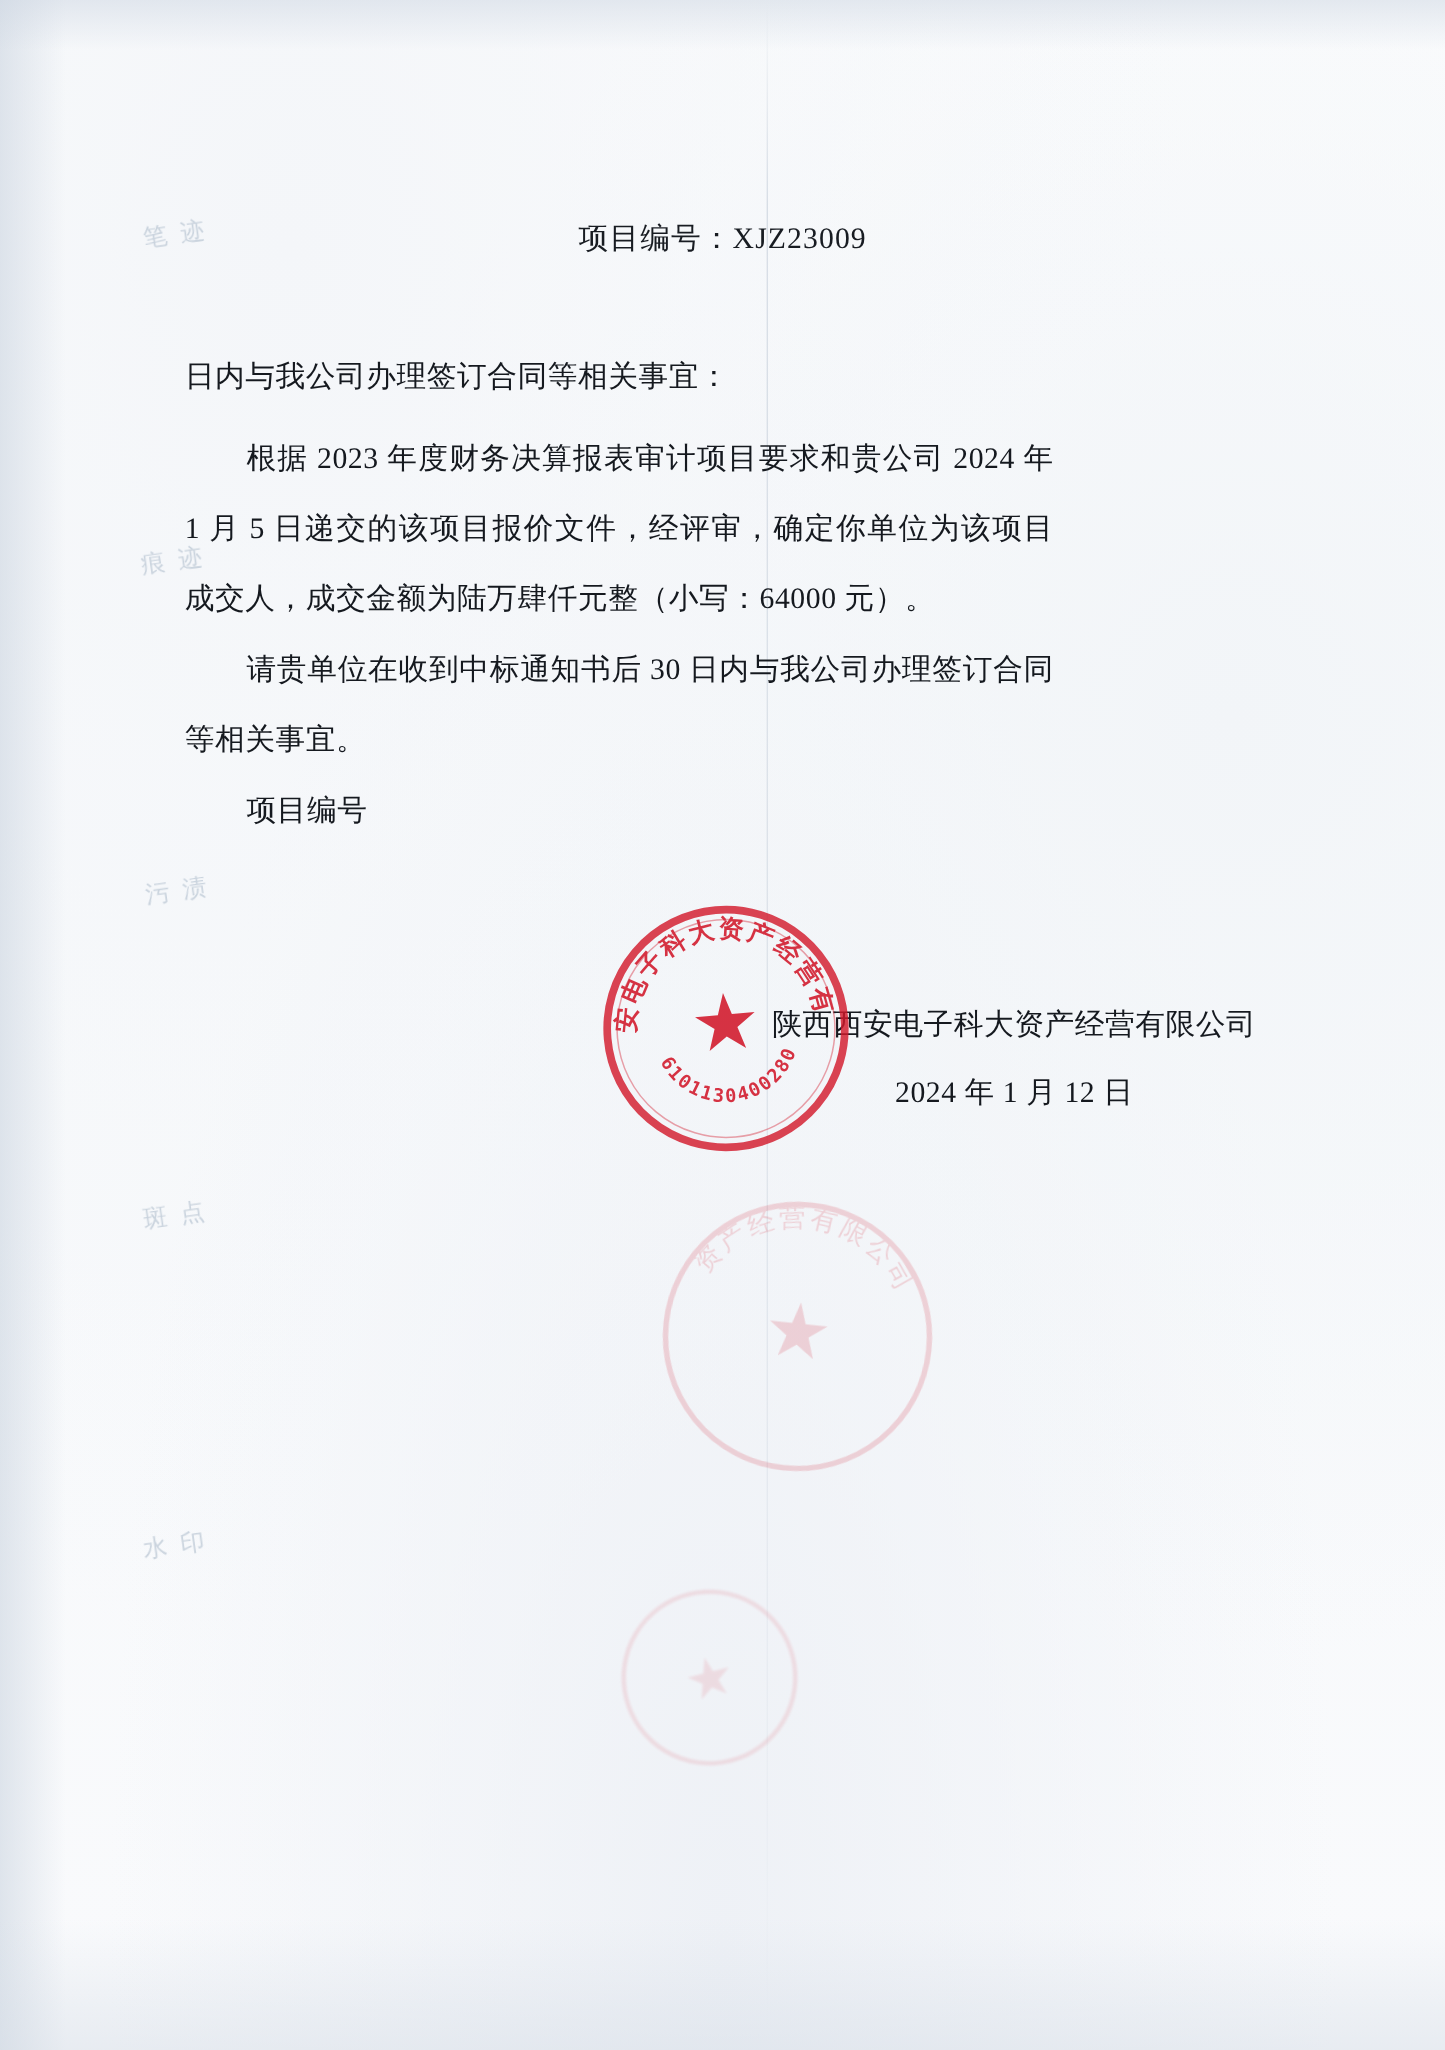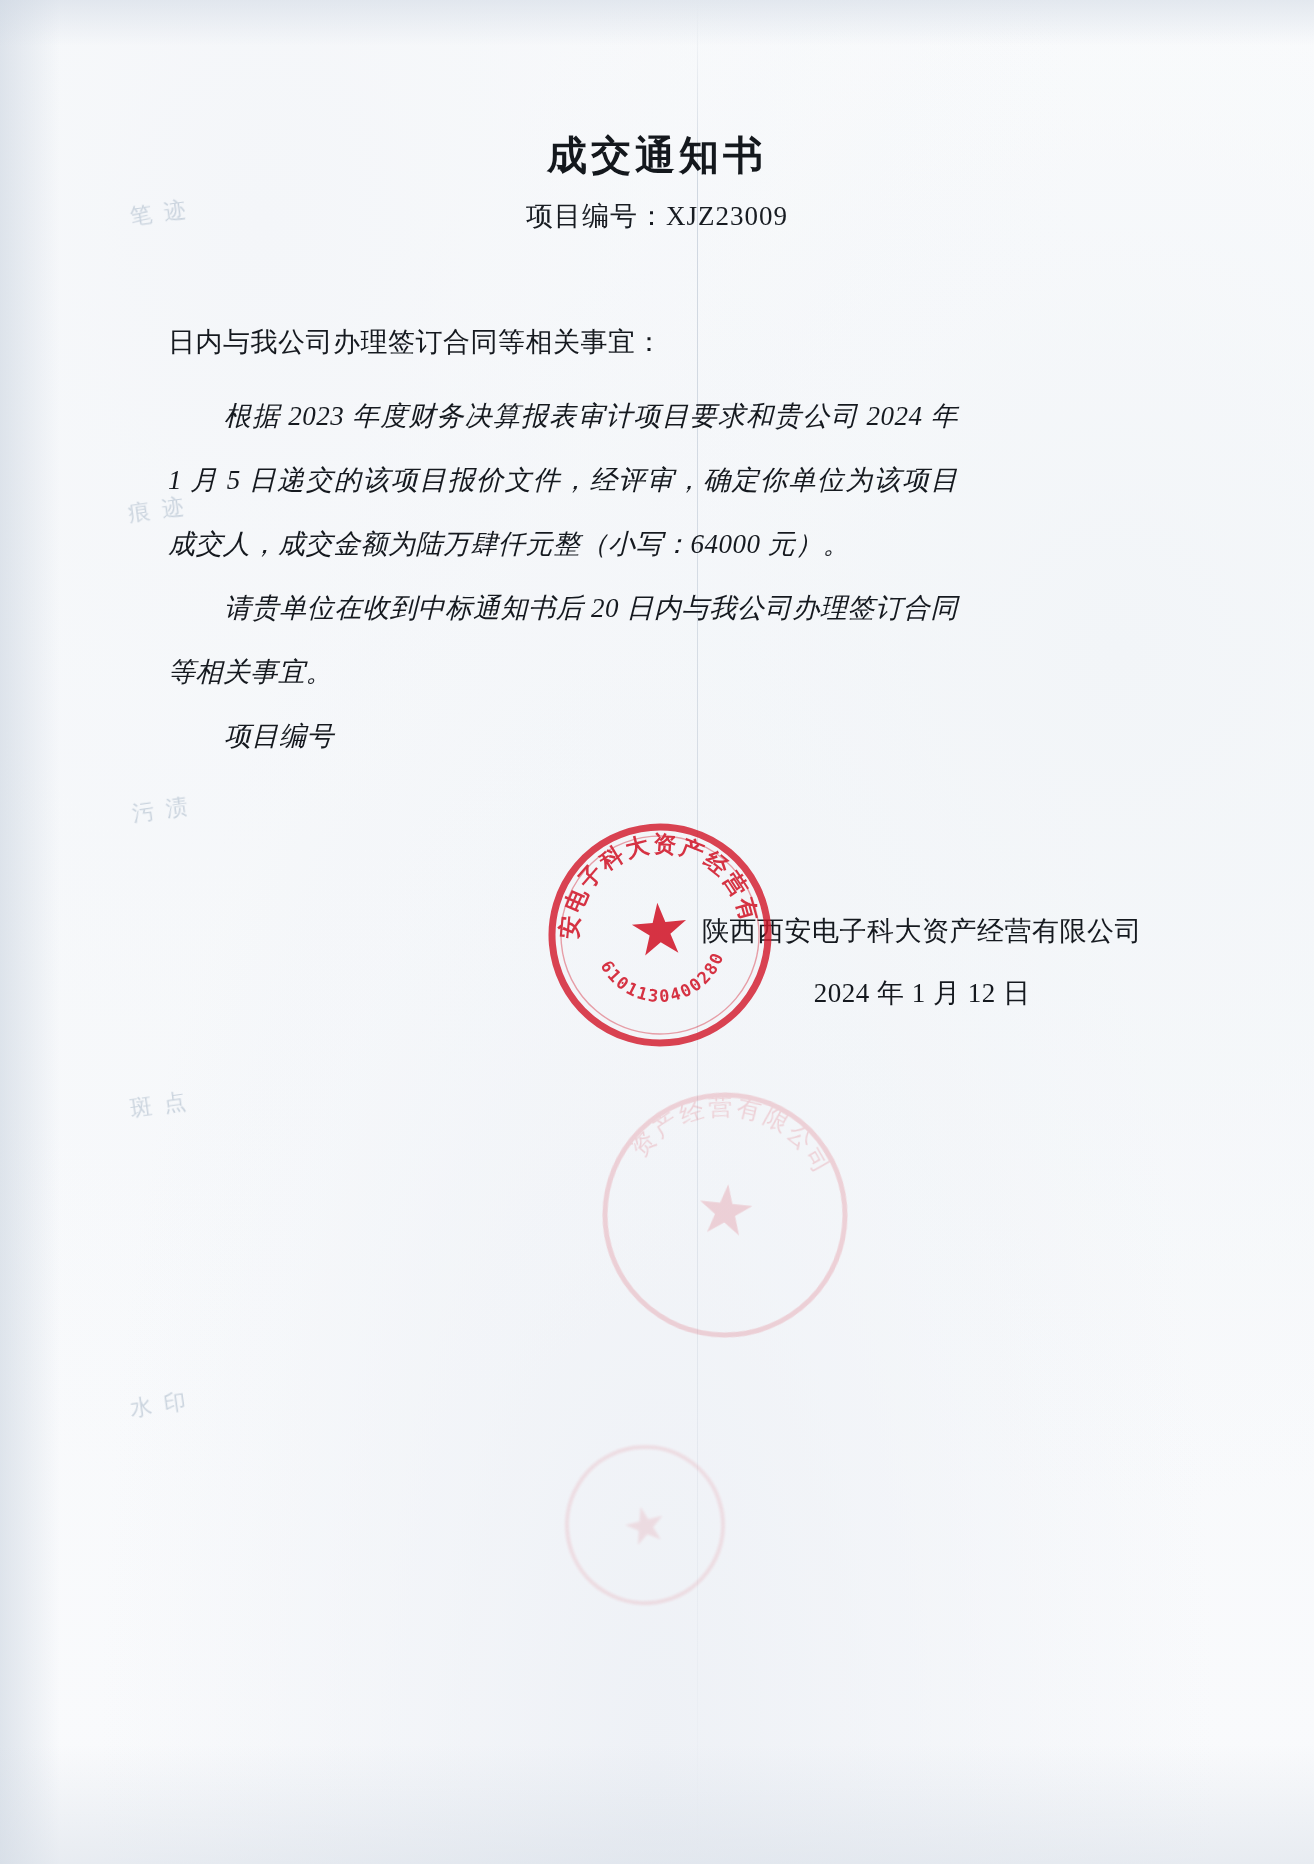--- a/index.html
+++ b/index.html
@@ -100,21 +100,20 @@
     line-height: 64px;
     letter-spacing: 0.5px;
   }
   .p {
     margin: 0;
     text-align: justify;
     text-justify: inter-ideograph;
   }
   .p.indent {
     text-indent: 56px;
-    font-style: italic;
   }
   .p.addressee {
     margin-bottom: 10px;
   }
   .p.tight {
     text-align: left;
   }
 
   .signature {
     position: absolute;
@@ -179,30 +178,29 @@
   <div class="fold-line"></div>
 
   <div class="smudge" style="left:130px; top:198px;">笔 迹</div>
   <div class="smudge" style="left:128px; top:495px;">痕 迹</div>
   <div class="smudge" style="left:132px; top:795px;">污 渍</div>
   <div class="smudge" style="left:130px; top:1090px;">斑 点</div>
   <div class="smudge" style="left:130px; top:1390px;">水 印</div>
 
   <div class="doc">
 
-    <div class="title">成交通知书</div>
 
     <div class="project-no">
       <span>项目编号：</span><span>XJZ23009</span>
     </div>
 
     <div class="body-block">
       <p class="p addressee">日内与我公司办理签订合同等相关事宜：</p>
       <p class="p indent">根据 2023 年度财务决算报表审计项目要求和贵公司 2024 年 1 月 5 日递交的该项目报价文件，经评审，确定你单位为该项目成交人，成交金额为陆万肆仟元整（小写：64000 元）。</p>
-      <p class="p indent">请贵单位在收到中标通知书后 20 日内与我公司办理签订合同等相关事宜。</p>
+      <p class="p indent">请贵单位在收到中标通知书后 30 日内与我公司办理签订合同等相关事宜。</p>
       <p class="p indent tight">项目编号</p>
     </div>
 
     <div class="signature">
       <div class="sign-line">陕西西安电子科大资产经营有限公司</div>
       <div class="sign-line">2024 年 1 月 12 日</div>
     </div>
 
     <div class="seal-wrap">
       <div class="seal">

